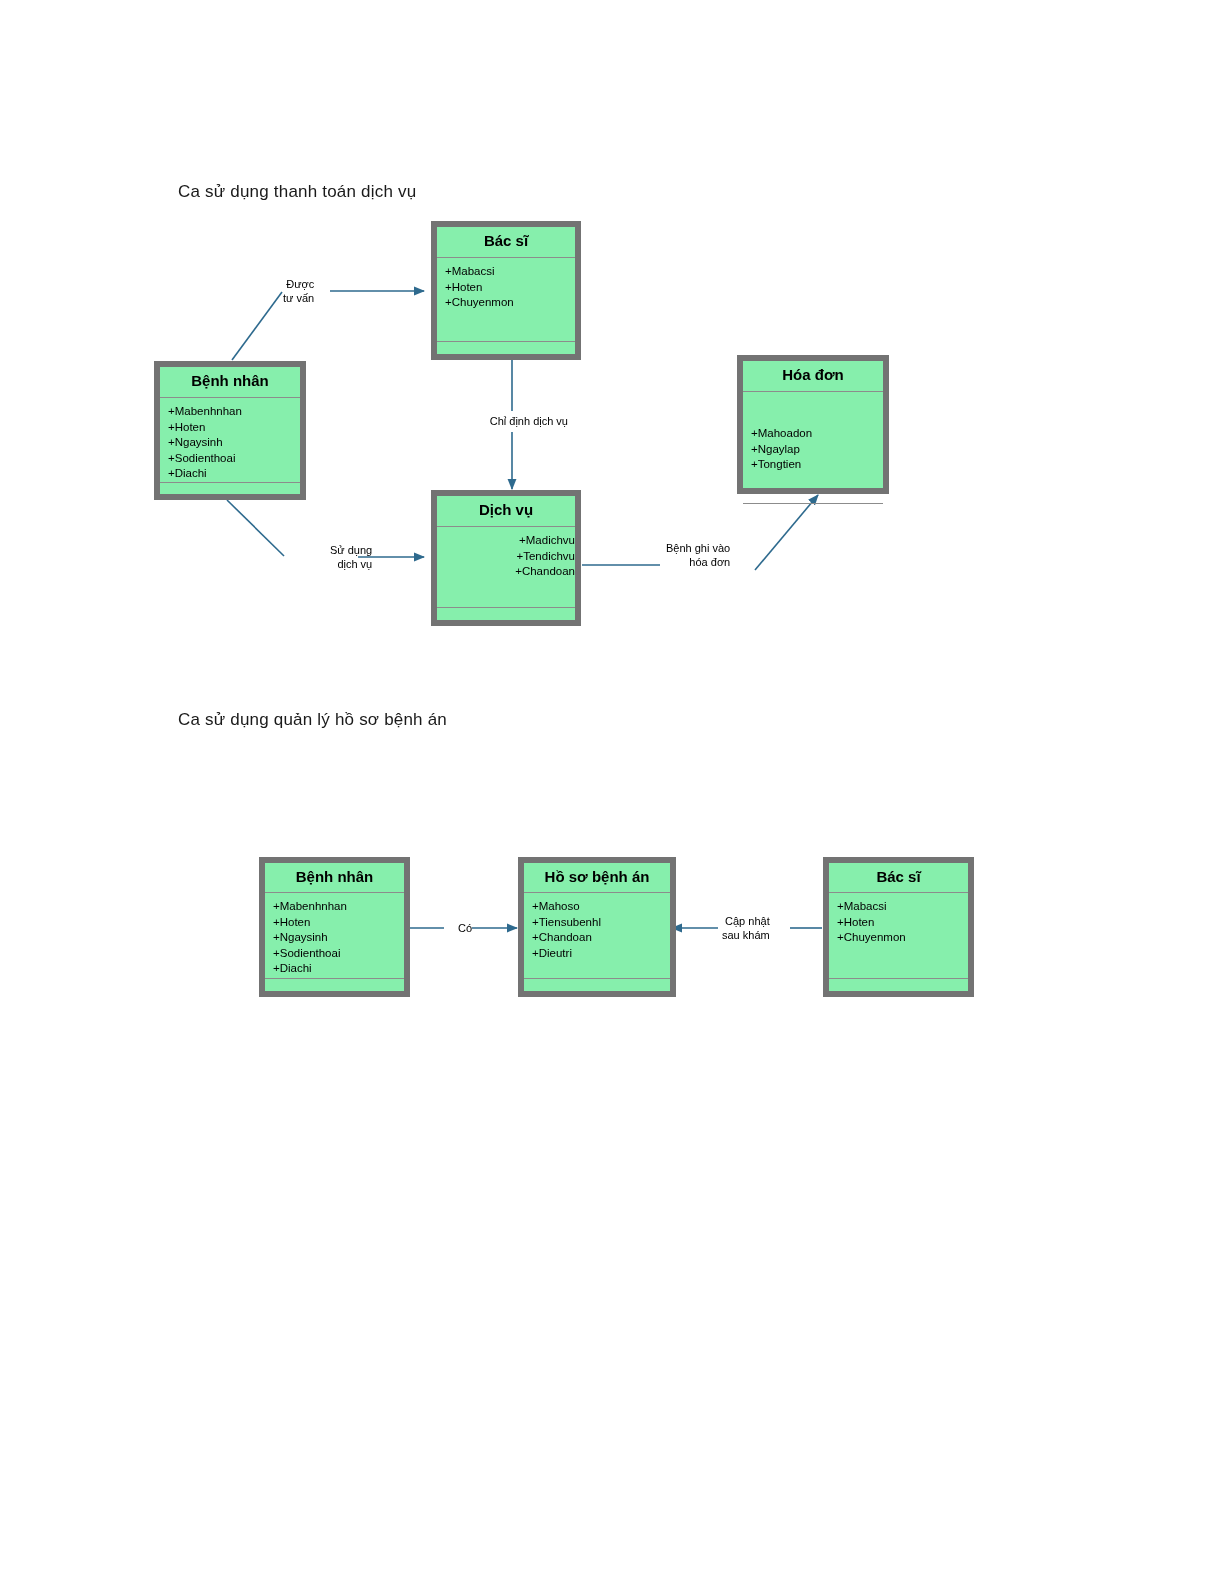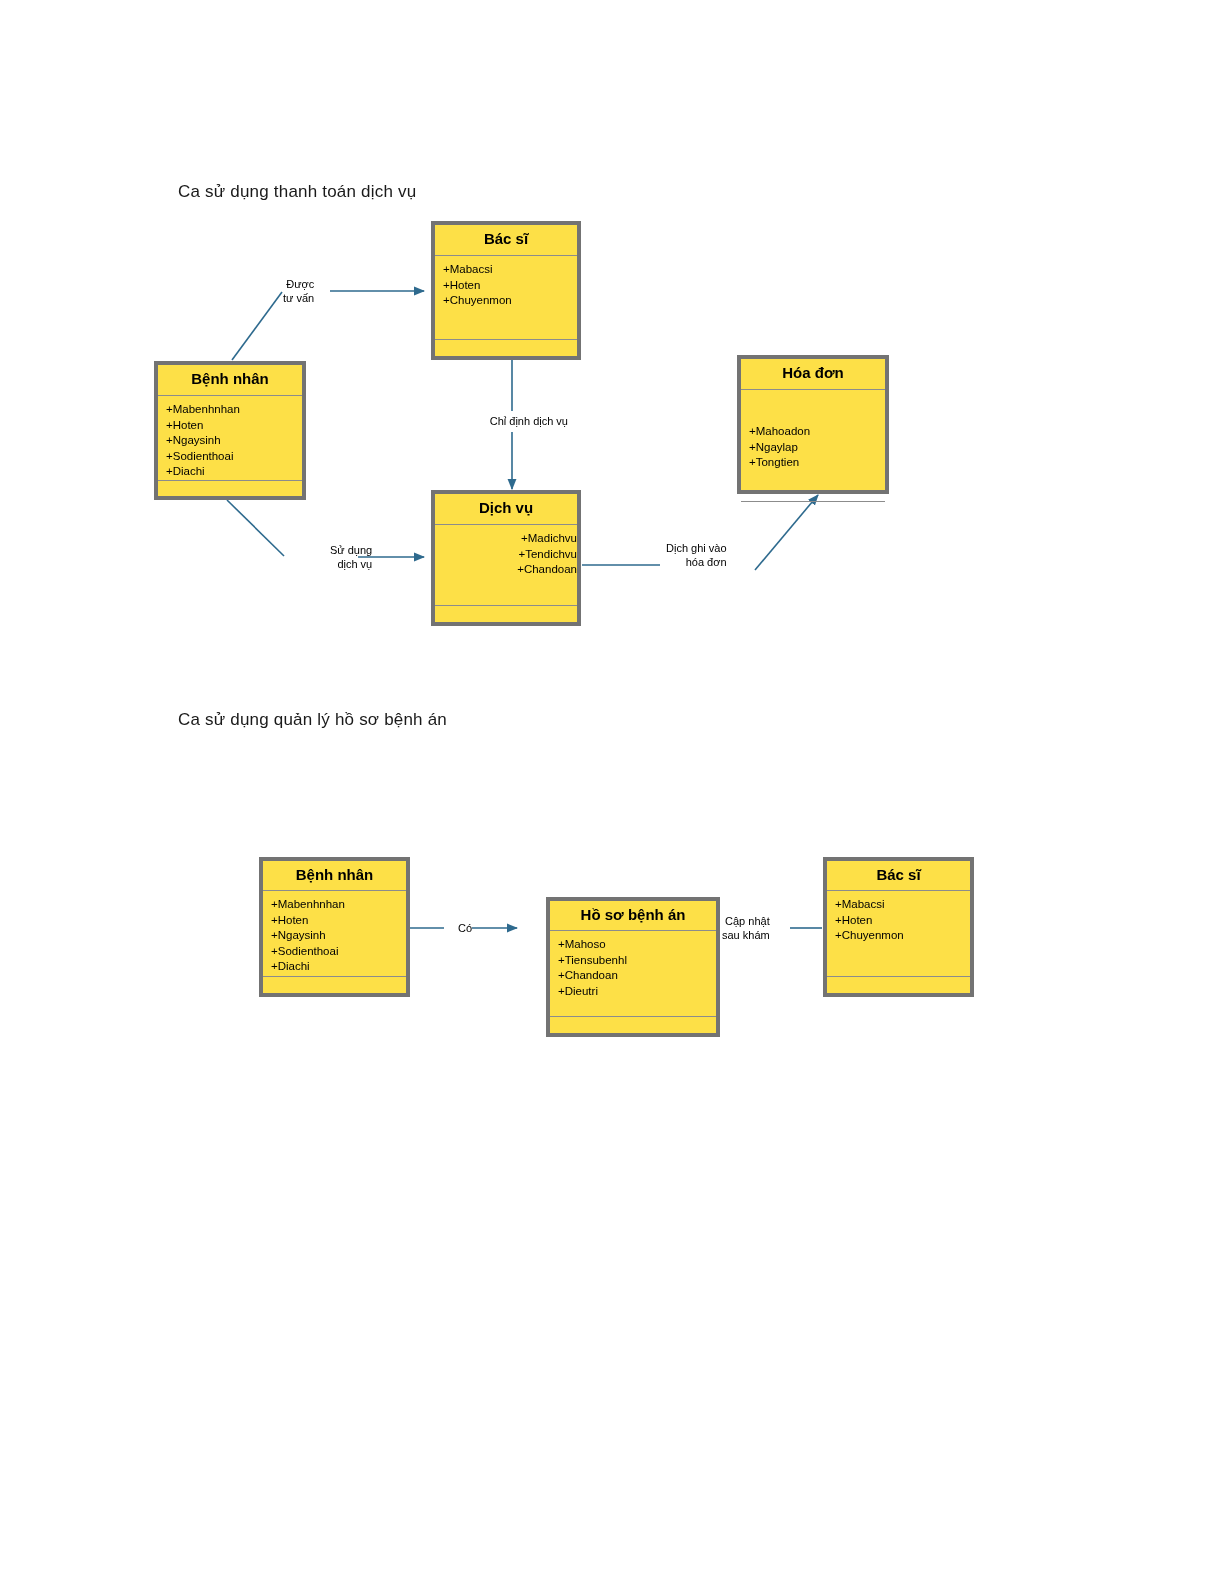--- a/index.html
+++ b/index.html
@@ -29,22 +29,22 @@
     font-weight: 400;
     color: #1a1a1a;
     letter-spacing: 0.2px;
     white-space: nowrap;
   }
 
   
   .uml-class {
     position: absolute;
     box-sizing: border-box;
-    border: 4px solid #737373;
-    background: #fde047;
+    border: 6px solid #737373;
+    background: #86efac;
   }
   .uml-name {
     box-sizing: border-box;
     border-bottom: 1px solid #8c8c8c;
     text-align: center;
     font-size: 15px;
     font-weight: 700;
     color: #000000;
     padding: 5px 2px 6px 2px;
     white-space: nowrap;
@@ -180,39 +180,39 @@
   <div class="conn-label center" style="left:456px; top:414px; width:112px;">
     <div>Chỉ định dịch vụ</div>
   </div>
 
   <div class="conn-label" style="left:290px; top:543px;margin-left:40px;">
     <div>Sử dụng</div>
     <div>dịch vụ</div>
   </div>
 
   <div class="conn-label" style="left:666px; top:541px;">
-    <div>Dịch ghi vào</div>
+    <div>Bệnh ghi vào</div>
     <div>hóa đơn</div>
   </div>
 
   <div class="section-title" style="left:178px; top:710px;">Ca sử dụng quản lý hồ sơ bệnh án</div>
 
   <div class="uml-class" style="left:259px; top:857px; width:151px; height:140px;">
     <div class="uml-name" style="height:30px;">Bệnh nhân</div>
     <div class="uml-attrs" style="height:86px;">
       <div class="uml-attr">+Mabenhnhan</div>
       <div class="uml-attr">+Hoten</div>
       <div class="uml-attr">+Ngaysinh</div>
       <div class="uml-attr">+Sodienthoai</div>
       <div class="uml-attr">+Diachi</div>
     </div>
     <div class="uml-ops" style="height:22px;"></div>
   </div>
 
-  <div class="uml-class" style="left:546px; top:857px; width:174px; height:140px;margin-top:40px;">
+  <div class="uml-class" style="left:518px; top:857px; width:158px; height:140px;">
     <div class="uml-name" style="height:30px;">Hồ sơ bệnh án</div>
     <div class="uml-attrs" style="height:86px;">
       <div class="uml-attr">+Mahoso</div>
       <div class="uml-attr">+Tiensubenhl</div>
       <div class="uml-attr">+Chandoan</div>
       <div class="uml-attr">+Dieutri</div>
     </div>
     <div class="uml-ops" style="height:22px;"></div>
   </div>
 

